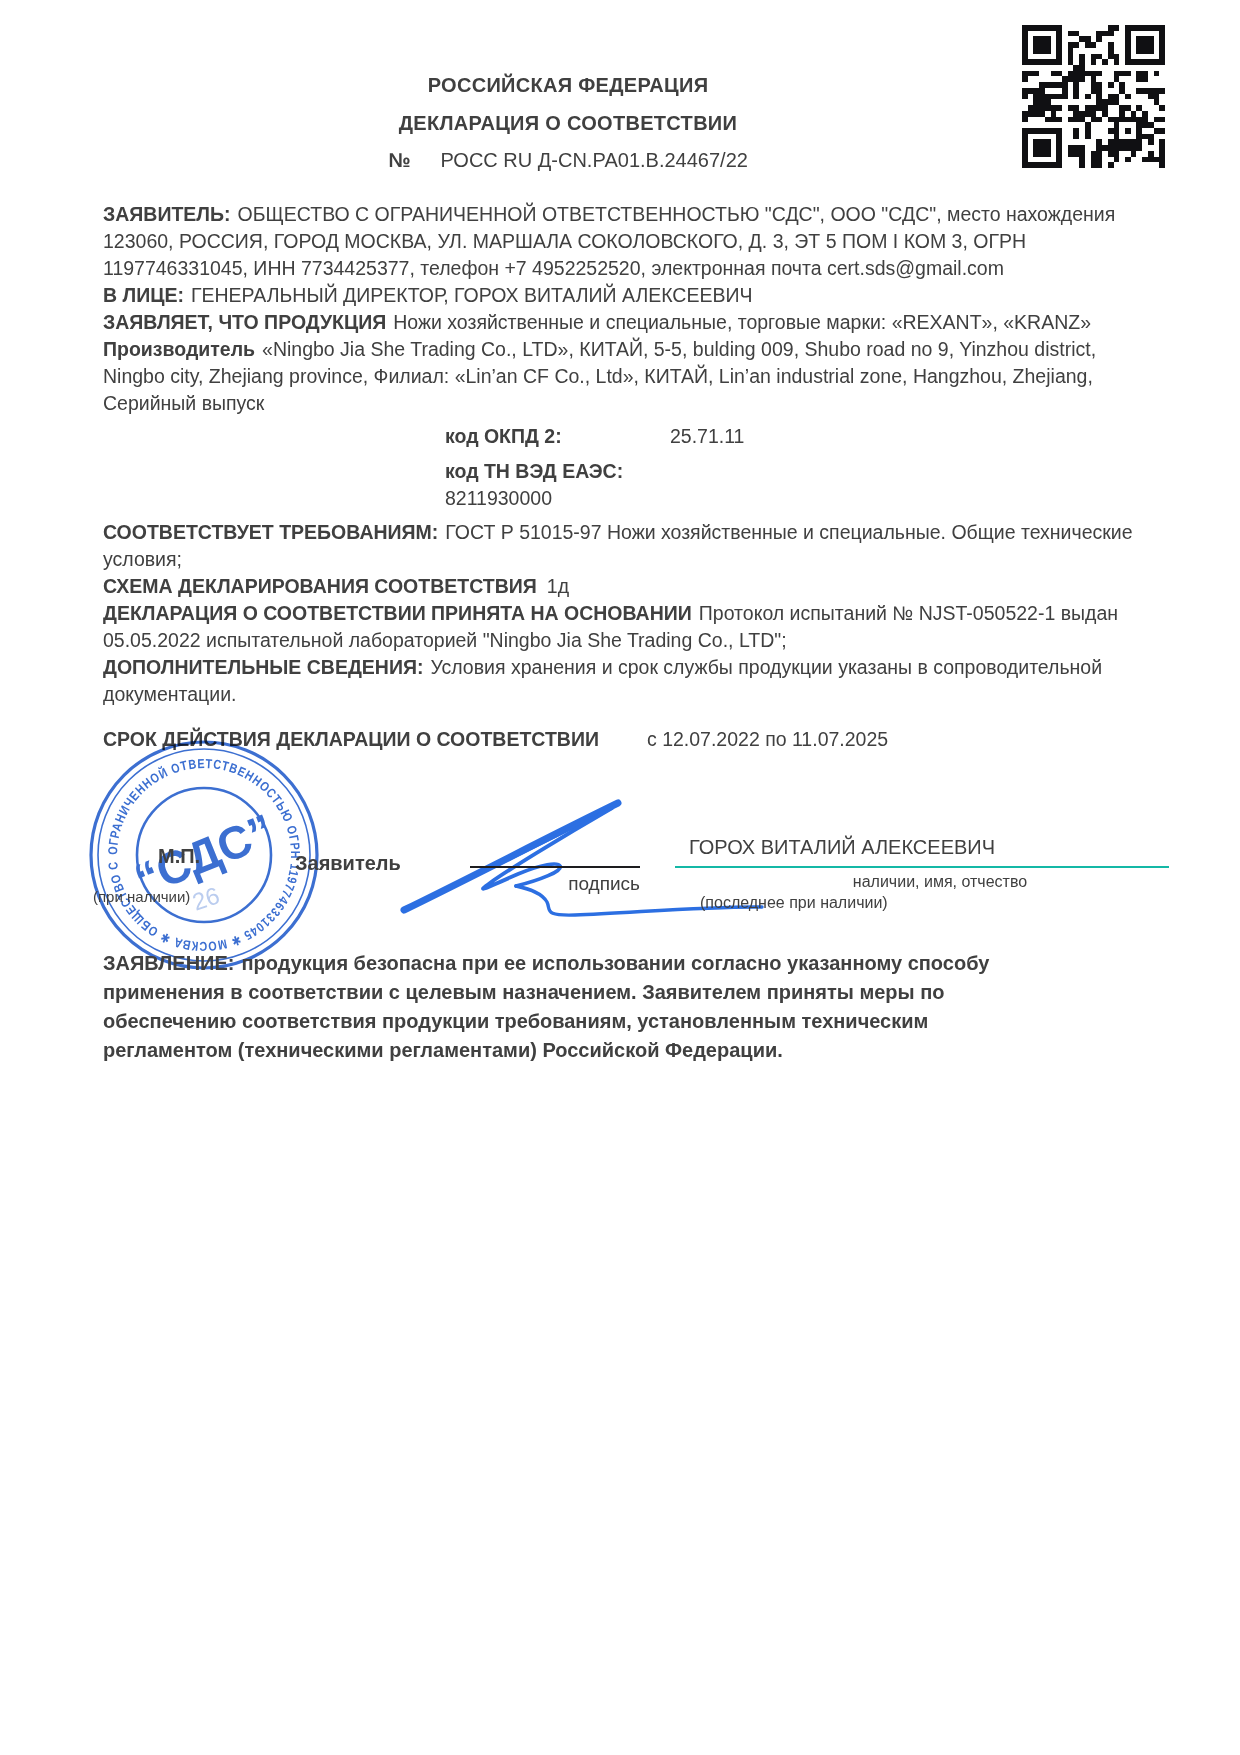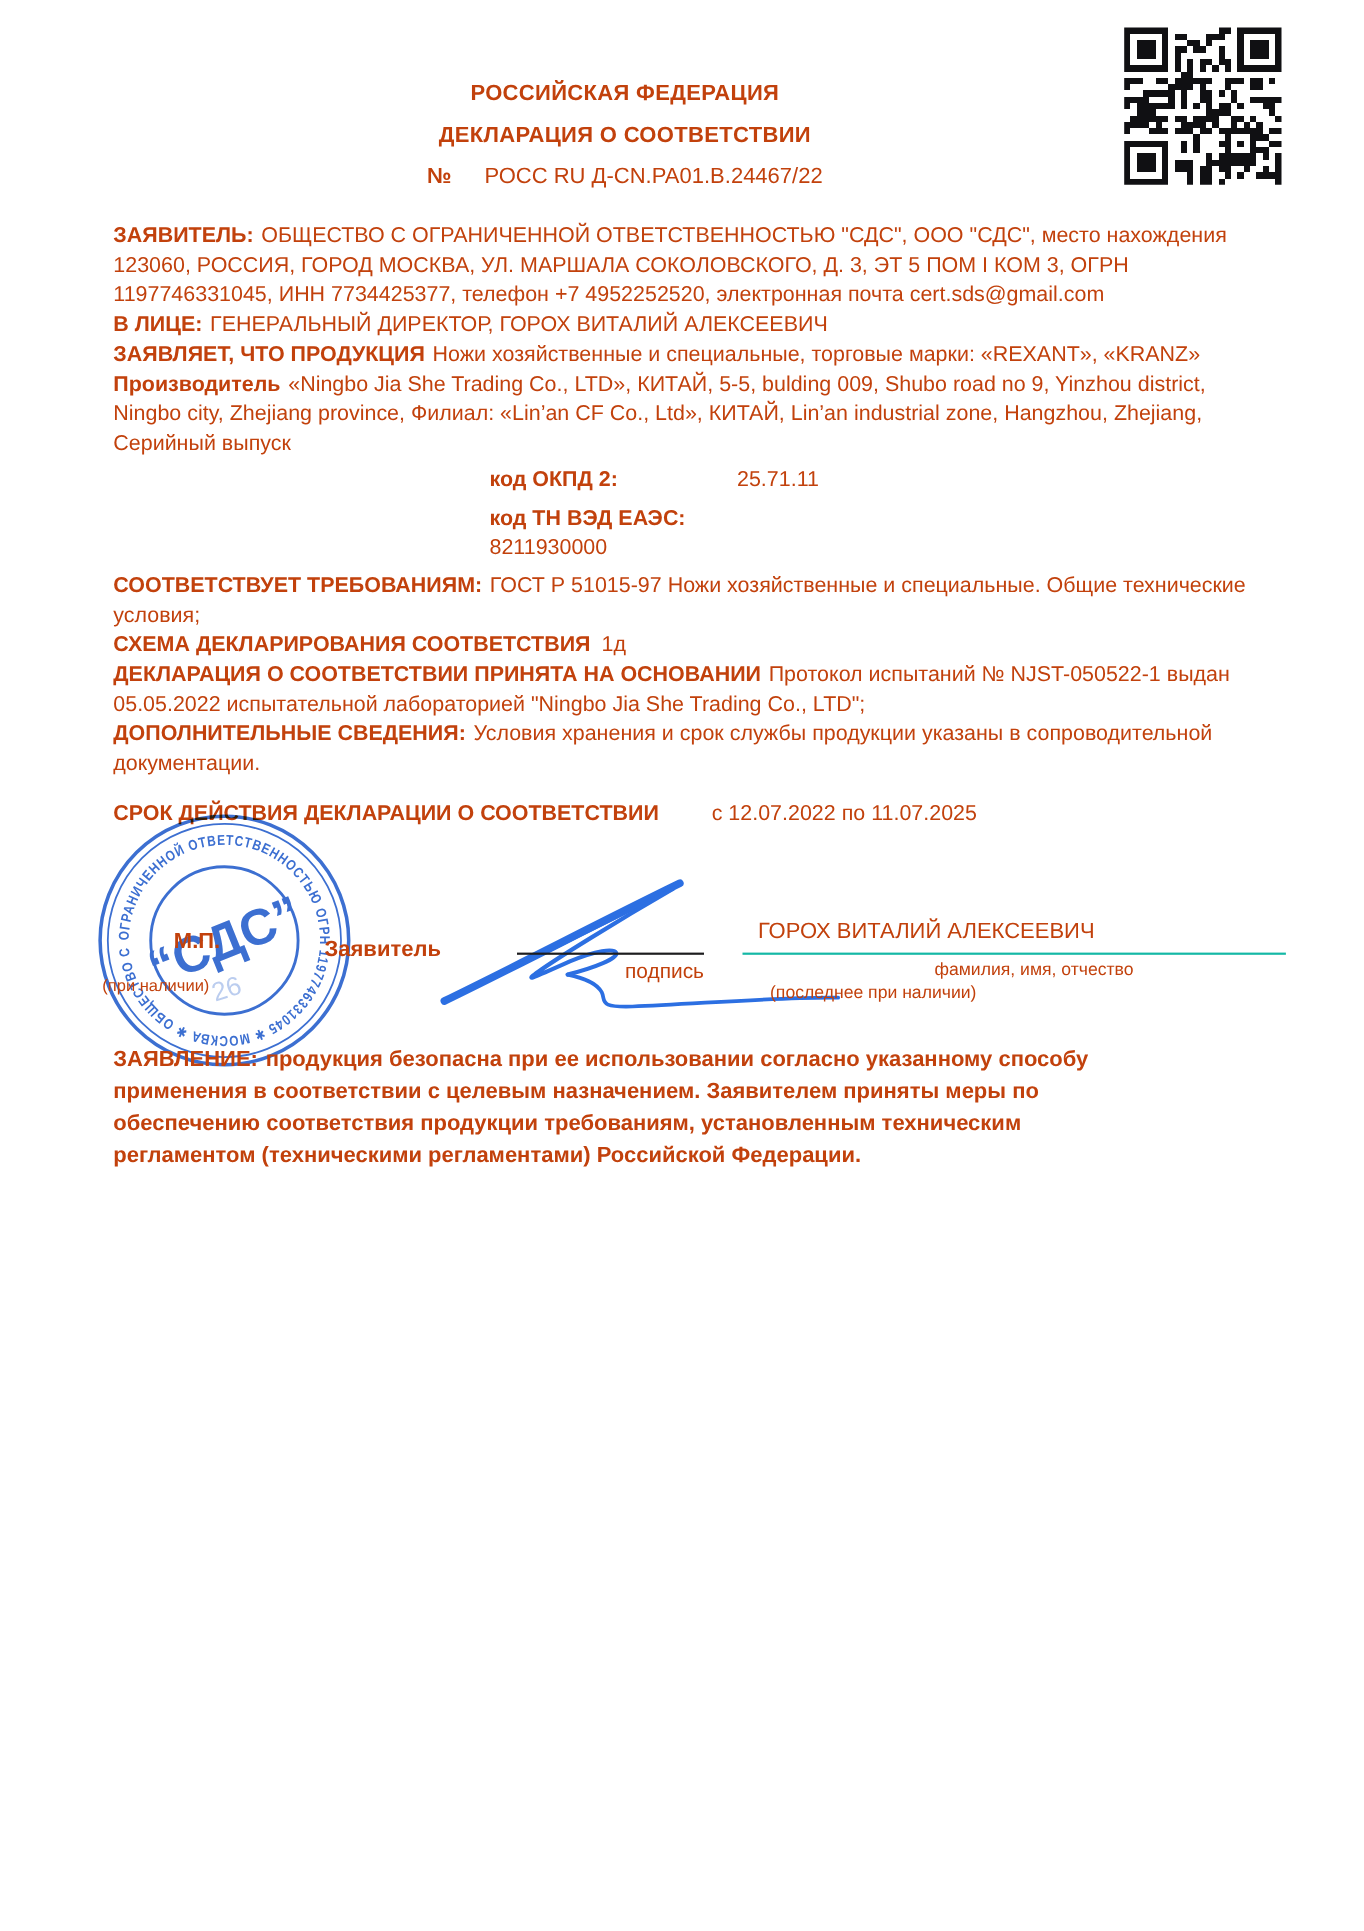--- a/index.html
+++ b/index.html
@@ -1,19 +1,19 @@
 <!DOCTYPE html>
 <html><head>
 <meta charset="utf-8">
 <style>
   html,body{margin:0;padding:0;background:#ffffff;}
   .doc{
     position:relative;width:1240px;height:1755px;background:#ffffff;
     font-family:"Liberation Sans","DejaVu Sans",sans-serif;
-    color:#c2410c;overflow:hidden;
+    color:#404040;overflow:hidden;
   }
   .t-center{position:absolute;left:103px;width:930px;text-align:center;font-weight:bold;font-size:20px;letter-spacing:.3px;}
   #hdr-country{top:74px;}
   #hdr-title{top:112px;}
   .numrow{position:absolute;left:103px;width:930px;top:149px;display:flex;justify-content:center;gap:30px;font-size:20px;}
   .numrow .no{font-weight:bold;}
   .qr{position:absolute;left:1022px;top:25px;width:143px;height:143px;}
   .col{position:absolute;left:103px;top:201px;width:1042px;font-size:19.5px;line-height:27px;}
   .col p{margin:0;}
   .para b{margin-right:7px;}
@@ -422,18 +422,18 @@
   </svg>
 
   <div class="mp">М.П.</div>
   <div class="mp-note">(при наличии)</div>
   <div class="applicant-label">Заявитель</div>
 
   <div class="sig-line"></div>
   <div class="sig-caption">подпись</div>
 
   <div class="name-line">ГОРОХ ВИТАЛИЙ АЛЕКСЕЕВИЧ</div>
-  <div class="name-cap1">фамилия, имя, отчество</div>
+  <div class="name-cap1">наличии, имя, отчество</div>
   <div class="name-cap2">(последнее при наличии)</div>
 
   <p class="statement"><b>ЗАЯВЛЕНИЕ:</b><span>продукция безопасна при ее использовании согласно указанному способу применения в соответствии с целевым назначением. Заявителем приняты меры по обеспечению соответствия продукции требованиям, установленным техническим регламентом (техническими регламентами) Российской Федерации.</span></p>
 
 </div>
 
 </body></html>

